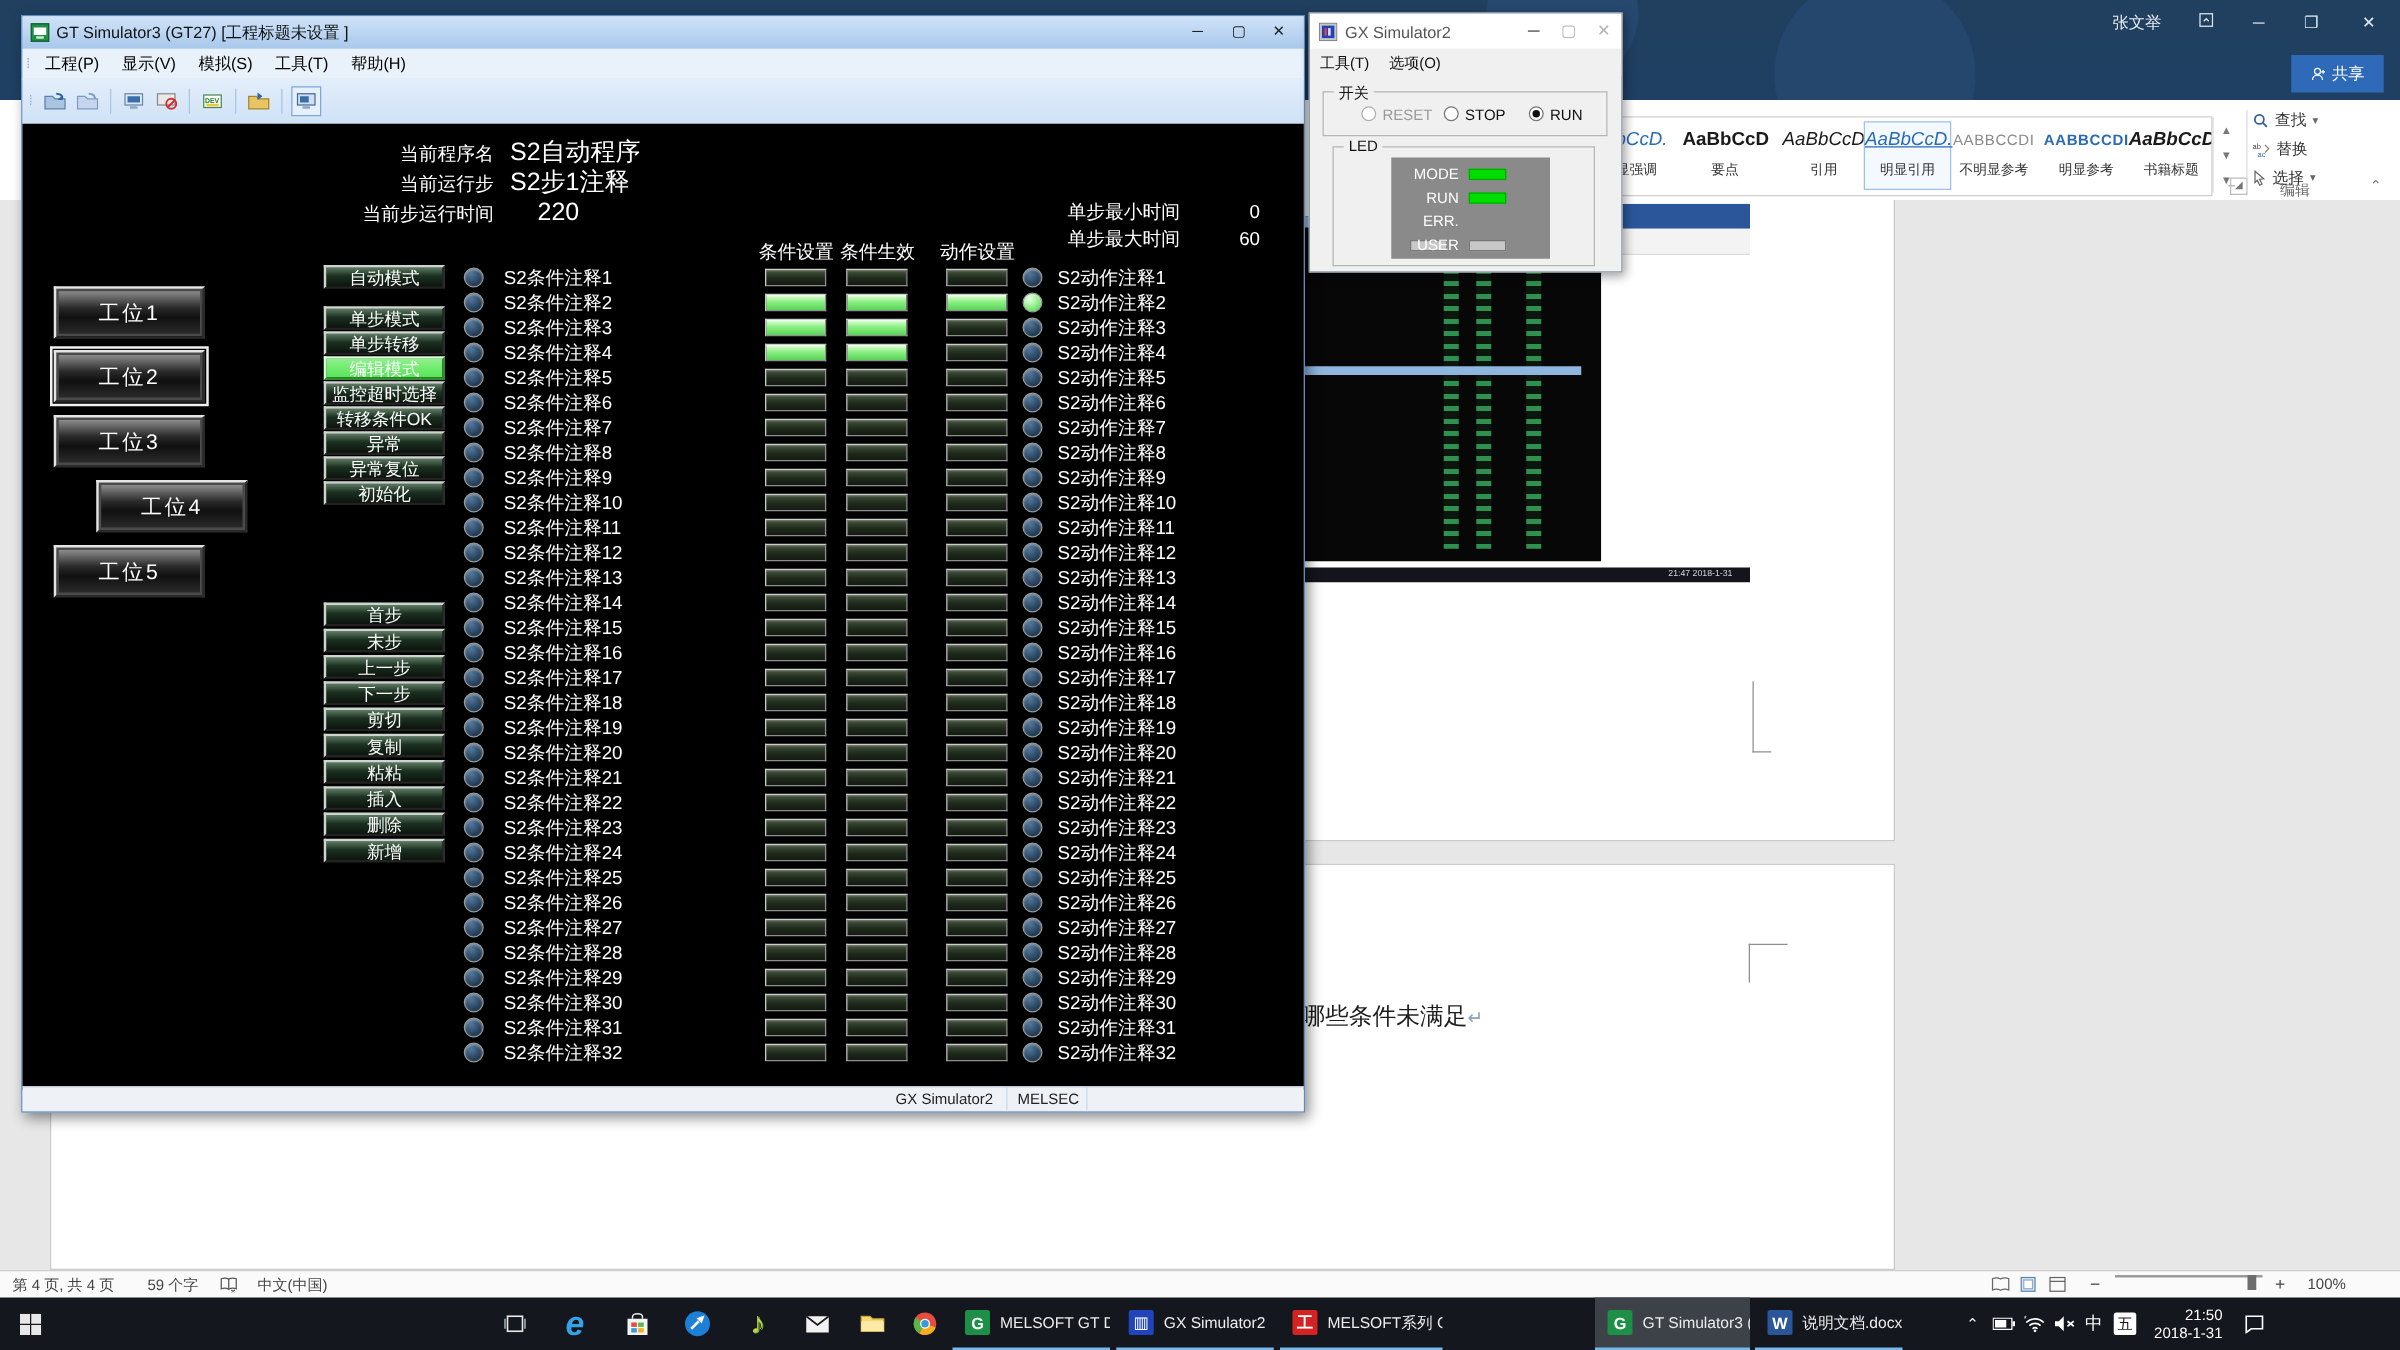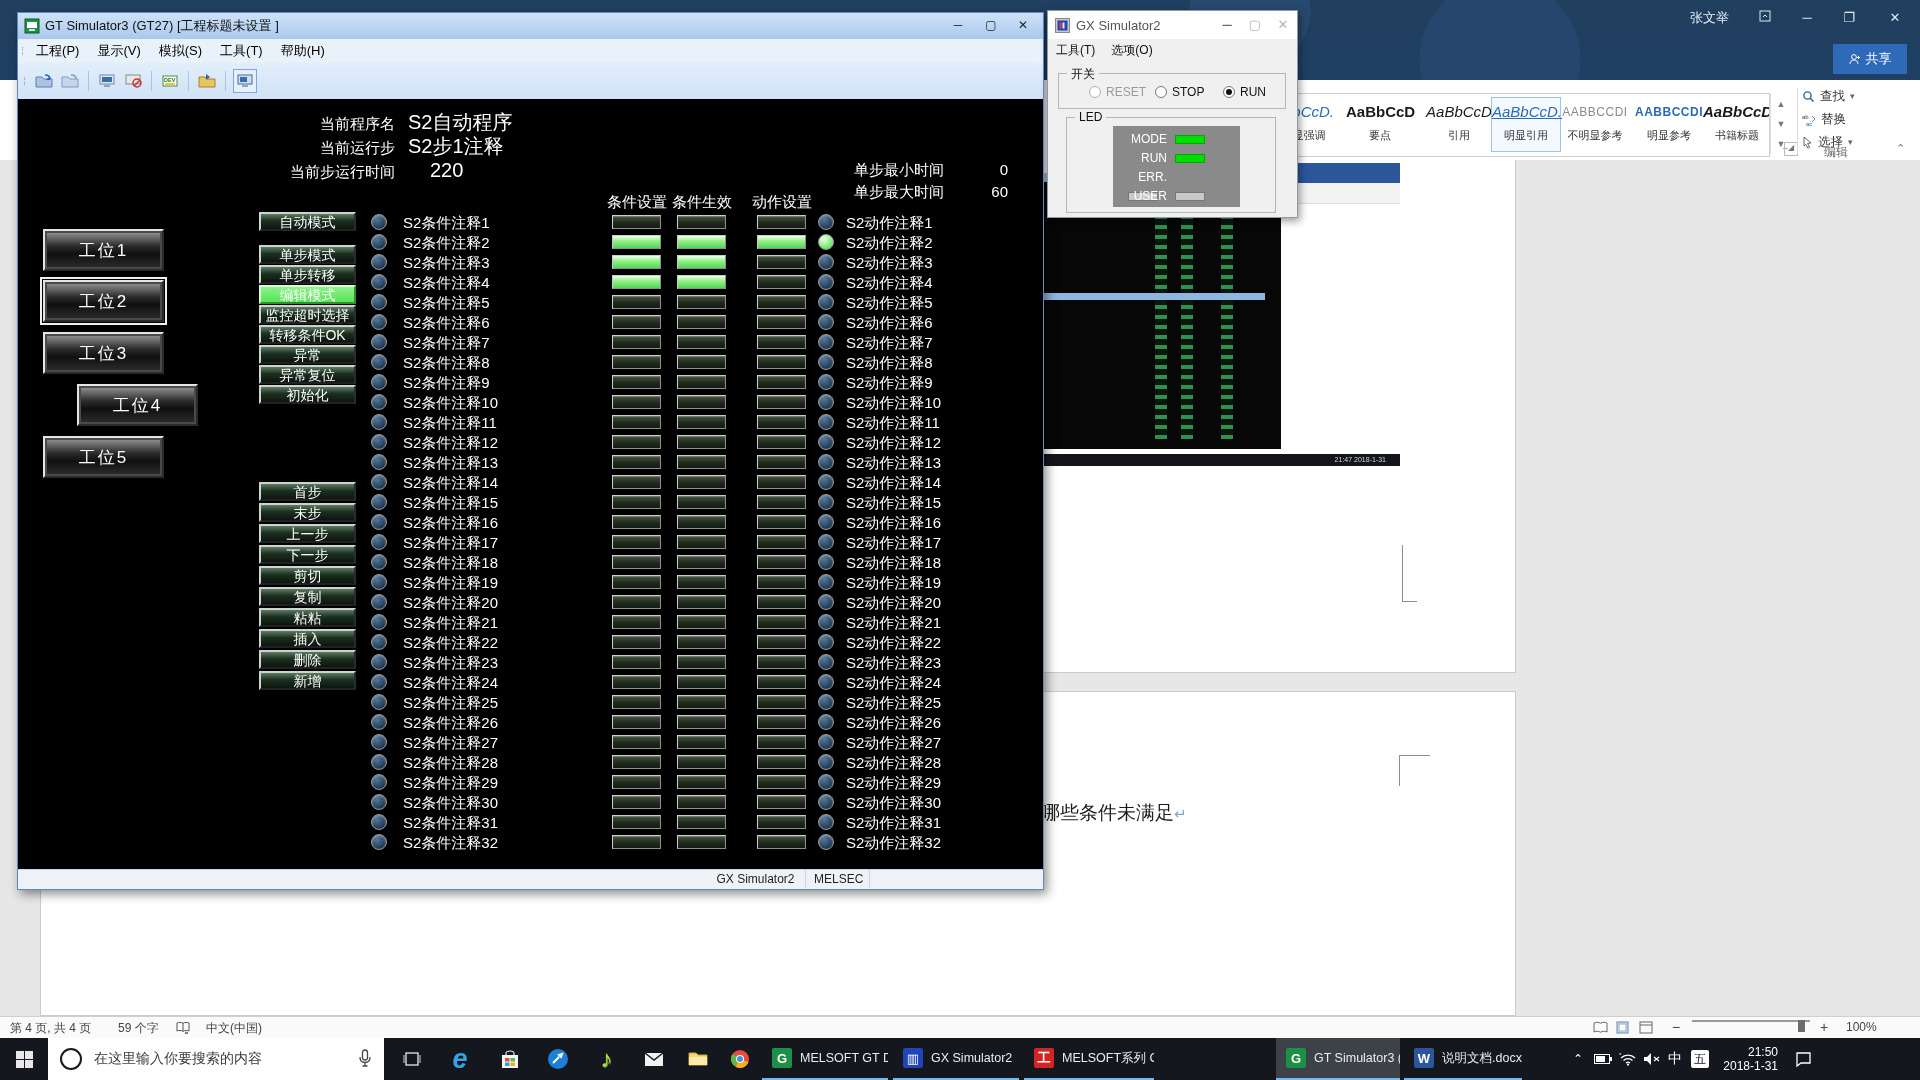--- a/index.html
+++ b/index.html
@@ -108,21 +108,21 @@
   #gx-window{position:absolute;left:1047px;top:10px;width:251px;height:208px;background:#f0f0f0;
      border:1px solid #8e9aa6;box-sizing:border-box;box-shadow:2px 3px 8px rgba(0,0,0,.4);}
   #gx-titlebar{position:absolute;left:0;top:0;width:100%;height:28px;background:#fff;
      display:flex;align-items:center;font-size:13px;color:#555;}
   .gx-ctl{position:absolute;top:0;width:28px;height:27px;text-align:center;line-height:27px;font-size:13px;}
   #gx-menubar{position:absolute;left:0;top:28px;width:100%;height:22px;background:#f0f0f0;
      display:flex;align-items:center;font-size:12px;color:#111;}
   #gx-menubar .mi{padding:0 8px;}
   .gbox{position:absolute;border:1px solid #b5b5b5;box-sizing:border-box;}
   .gbox .glabel{position:absolute;left:8px;top:-8px;background:#f0f0f0;padding:0 4px;font-size:12px;color:#111;}
-  .radio{position:absolute;display:flex;align-items:center;gap:5px;font-size:12px;color:#111;}
+  .radio{position:absolute;display:flex;align-items:flex-start;gap:5px;font-size:12px;color:#111;}
   .radio .rdot{width:12px;height:12px;border-radius:50%;border:1px solid #777;background:#fff;
      box-sizing:border-box;position:relative;}
   .radio.sel .rdot::after{content:"";position:absolute;left:2px;top:2px;width:6px;height:6px;
      border-radius:50%;background:#111;}
   .radio.dis{color:#9a9a9a;}
   .radio.dis .rdot{border-color:#b0b0b0;}
   #led-panel{position:absolute;background:#8a8a8a;}
   .led-row{position:absolute;display:flex;align-items:center;gap:8px;}
   .led-name{width:48px;text-align:right;font-size:12px;color:#fff;}
   .led-bar{width:30px;height:9px;background:#c8c8c8;border:1px solid #777;box-sizing:border-box;}
@@ -708,28 +708,20 @@
 
   <div id="taskbar">
     <div id="start-btn">
       <svg width="17" height="17" viewBox="0 0 17 17">
           <rect x="0" y="0" width="8" height="8" fill="#e8e8e8"></rect>
           <rect x="9" y="0" width="8" height="8" fill="#e8e8e8"></rect>
           <rect x="0" y="9" width="8" height="8" fill="#e8e8e8"></rect>
           <rect x="9" y="9" width="8" height="8" fill="#e8e8e8"></rect>
         </svg>
     </div>
-    <div id="search-box">
-      <span class="ring"></span>
-      <span id="search-text">在这里输入你要搜索的内容</span>
-      <svg width="14" height="20" viewBox="0 0 14 20" style="margin-right:12px;">
-          <rect x="4.5" y="1" width="5" height="10" rx="2.5" fill="none" stroke="#444" stroke-width="1.3"></rect>
-          <path d="M2 8c0 3.5 2.2 5.5 5 5.5S12 11.5 12 8M7 13.5V17M4.5 17h5" fill="none" stroke="#444" stroke-width="1.3"></path>
-        </svg>
-    </div>
     <div class="tb-ico" style="left:390px;">
       <svg width="18" height="16" viewBox="0 0 18 16">
           <rect x="3" y="2" width="12" height="12" fill="none" stroke="#e8e8e8" stroke-width="1.3"></rect>
           <path d="M1 4v8M17 4v8" stroke="#9aa" stroke-width="1.3"></path>
         </svg>
     </div>
     <div class="tb-ico" style="left:438px;">
       <span style="font-size:27px;font-weight:bold;font-style:italic;color:#35a3e8;line-height:27px;">e</span>
     </div>
     <div class="tb-ico" style="left:488px;">

